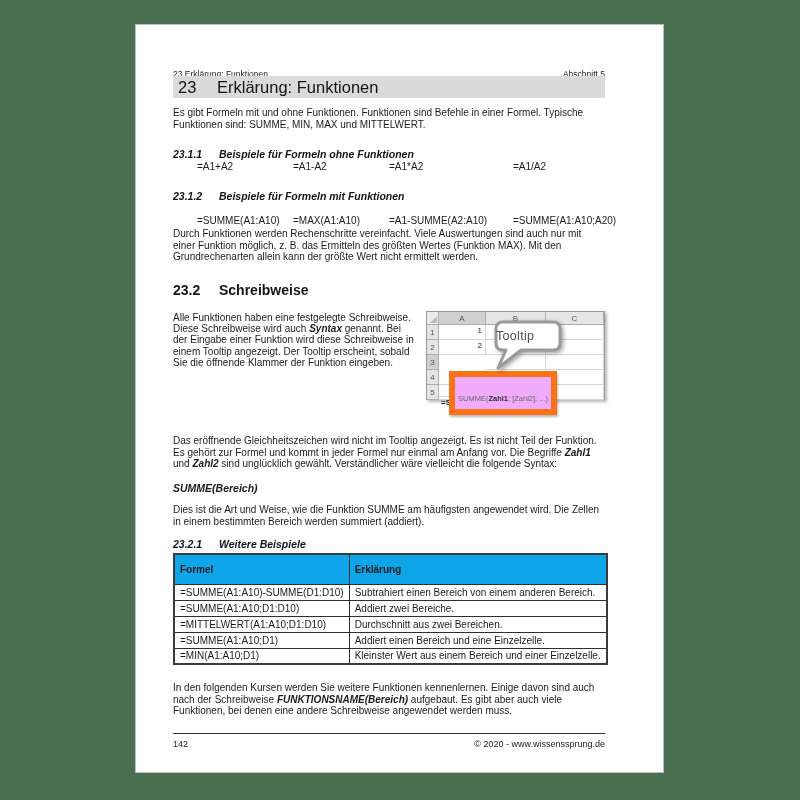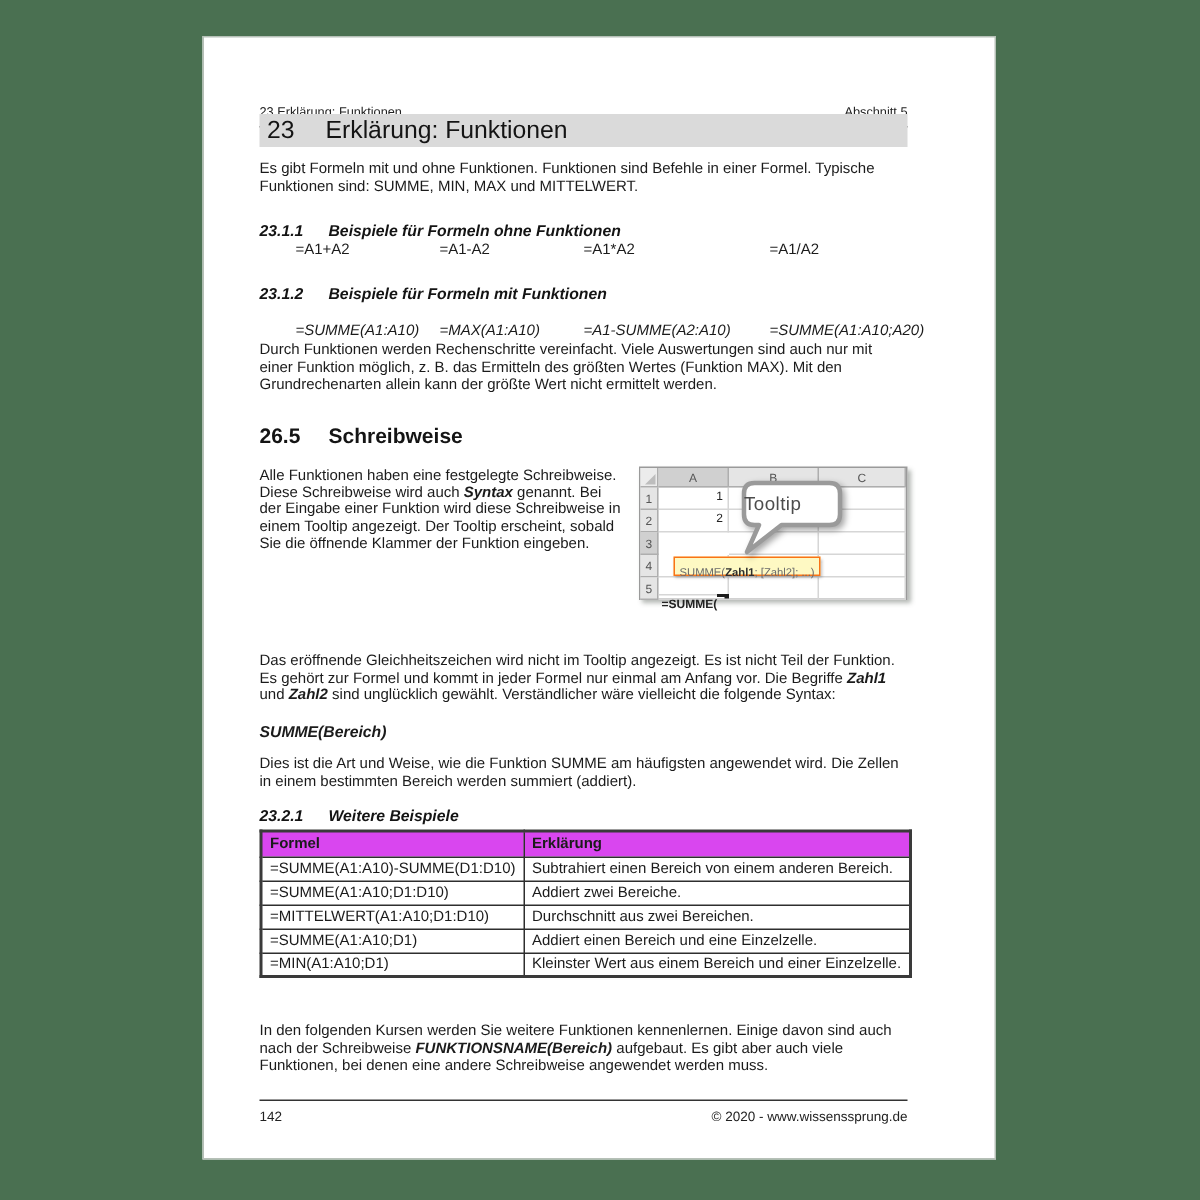--- a/index.html
+++ b/index.html
@@ -61,21 +61,21 @@
   
   table.examples {
     width:432px; border-collapse:collapse;
     border:2px solid #3a3a3a;
     font-size:10px;
   }
   table.examples th, table.examples td {
     border:1px solid #2e2e2e; padding:1px 5px; text-align:left;
     height:16px; font-weight:normal; white-space:nowrap;
   }
-  table.examples th { background:#d946ef; font-weight:bold; height:17px; }
+  table.examples th { background:#0ea5e9; font-weight:bold; height:30px; }
   table.examples td:first-child, table.examples th:first-child { width:172px; }
 
   
   .xl-fig {
     position:absolute; left:290px; top:286px; width:179px; height:89px;
     border:1px solid #9a9a9a; background:#fff;
     box-shadow:2px 2px 3px rgba(90,100,92,.45);
   }
   .xl-grid {
     display:grid; width:100%; height:100%;
@@ -92,24 +92,24 @@
   .xcorner i { position:absolute; right:1px; bottom:1px; width:0; height:0;
         border-left:7px solid transparent; border-bottom:7px solid #bdbdbd; }
   .num-cell { text-align:right; padding:1px 3px 0 0; }
   .a3 { display:flex; align-items:stretch; padding-left:2px; position:relative;margin-top:41px; }
   .a3 .t { font-weight:600; font-size:8px; line-height:13px; white-space:nowrap; }
   .cursor-box { flex:1; border:1px solid #1c1c1c; margin:0; position:relative; }
   .cursor-box i { position:absolute; right:-2px; bottom:-2px; width:3px; height:3px; background:#1c1c1c; }
 
   .xl-tip {
     position:absolute; left:22px; top:59px; height:13px;
-    background:#fef9c3; border:1px solid #f97316;
+    background:#f0abfc; border:6px solid #f97316;
     box-shadow:1px 1.5px 2px rgba(0,0,0,.28);
     font-size:7.5px; color:#6a6a6a; line-height:11px;
-    padding:4px 3px; white-space:nowrap; z-index:3;
+    padding:16px 3px; white-space:nowrap; z-index:3;
   }
   .xl-tip b { color:#2e2e2e; }
 
   .callout-svg { position:absolute; left:66px; top:7px; z-index:4;
     filter:drop-shadow(2px 2px 2px rgba(0,0,0,.35)); }
   .callout-label {
     position:absolute; left:69px; top:17px; width:64px; z-index:5;
     font-size:12.5px; color:#4c4c4c; letter-spacing:.3px;
   }
 </style>
@@ -136,31 +136,31 @@
   <div class="abs frow" style="top:136px;">
     <span class="c0">=A1+A2</span>
     <span class="c1">=A1-A2</span>
     <span class="c2">=A1*A2</span>
     <span class="c3">=A1/A2</span>
   </div>
 
   <div class="abs h3" style="top:165px;">
     <span class="num">23.1.2</span><span>Beispiele für Formeln mit Funktionen</span>
   </div>
-  <div class="abs frow" style="top:178px;font-style:italic;">
+  <div class="abs frow" style="top:178px;">
     <span class="c0">=SUMME(A1:A10)</span>
     <span class="c1">=MAX(A1:A10)</span>
     <span class="c2">=A1-SUMME(A2:A10)</span>
     <span class="c3">=SUMME(A1:A10;A20)</span>
   </div>
 
   <p class="abs body" style="top:203px;">Durch Funktionen werden Rechenschritte vereinfacht. Viele Auswertungen sind auch nur mit einer Funktion möglich, z. B. das Ermitteln des größten Wertes (Funktion MAX). Mit den Grundrechenarten allein kann der größte Wert nicht ermittelt werden.</p>
 
   <div class="abs h2" style="top:257px;">
-    <span class="num">26.5</span><span>Schreibweise</span>
+    <span class="num">23.2</span><span>Schreibweise</span>
   </div>
 
   <div class="abs col-left" style="top:287px;">
     <p><span>Alle Funktionen haben eine festgelegte Schreibweise. Diese Schreibweise wird auch </span><span class="bi">Syntax</span><span> genannt. Bei der Eingabe einer Funktion wird diese Schreibweise in einem Tooltip angezeigt. Der Tooltip erscheint, sobald Sie die öffnende Klammer der Funktion eingeben.</span></p>
   </div>
 
   <div class="xl-fig">
     <div class="xl-grid">
       <div class="xcorner">
           <i></i>

